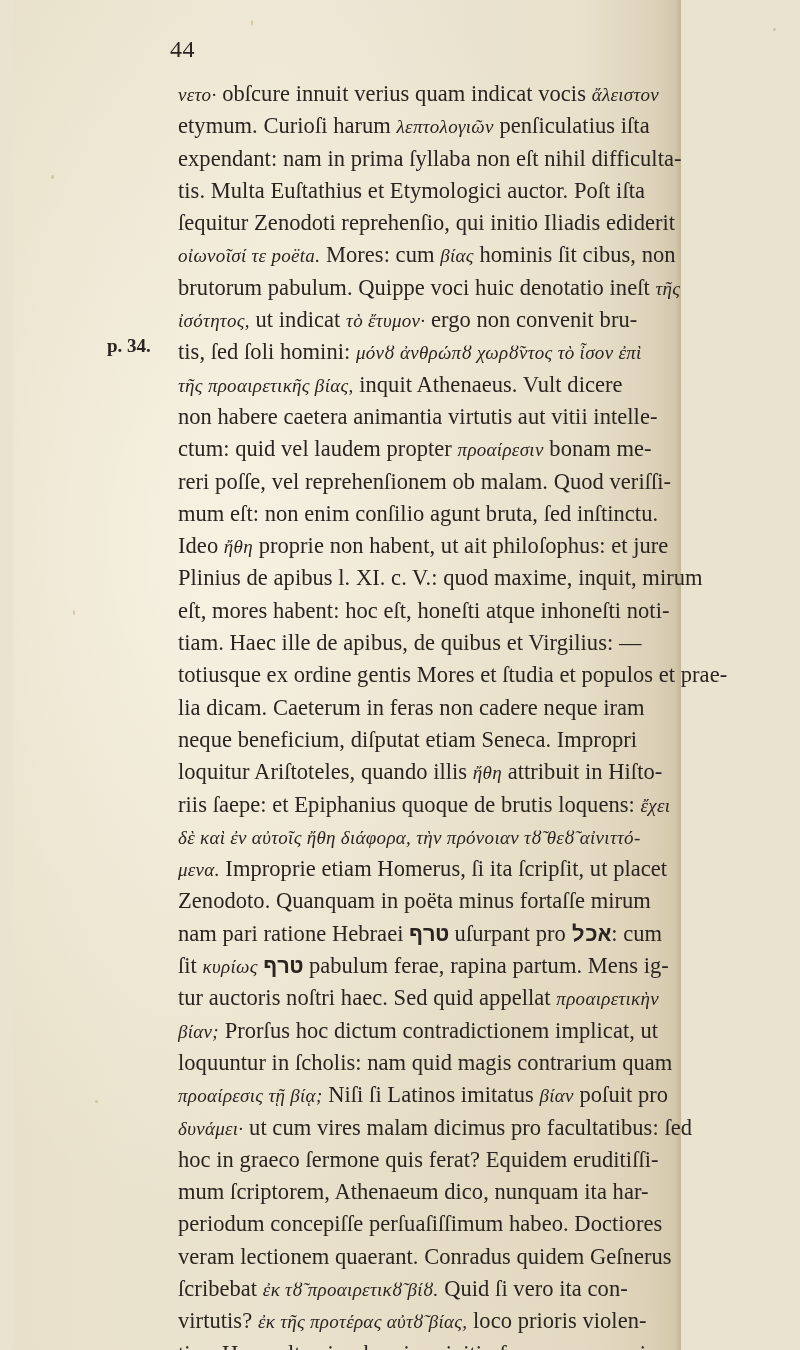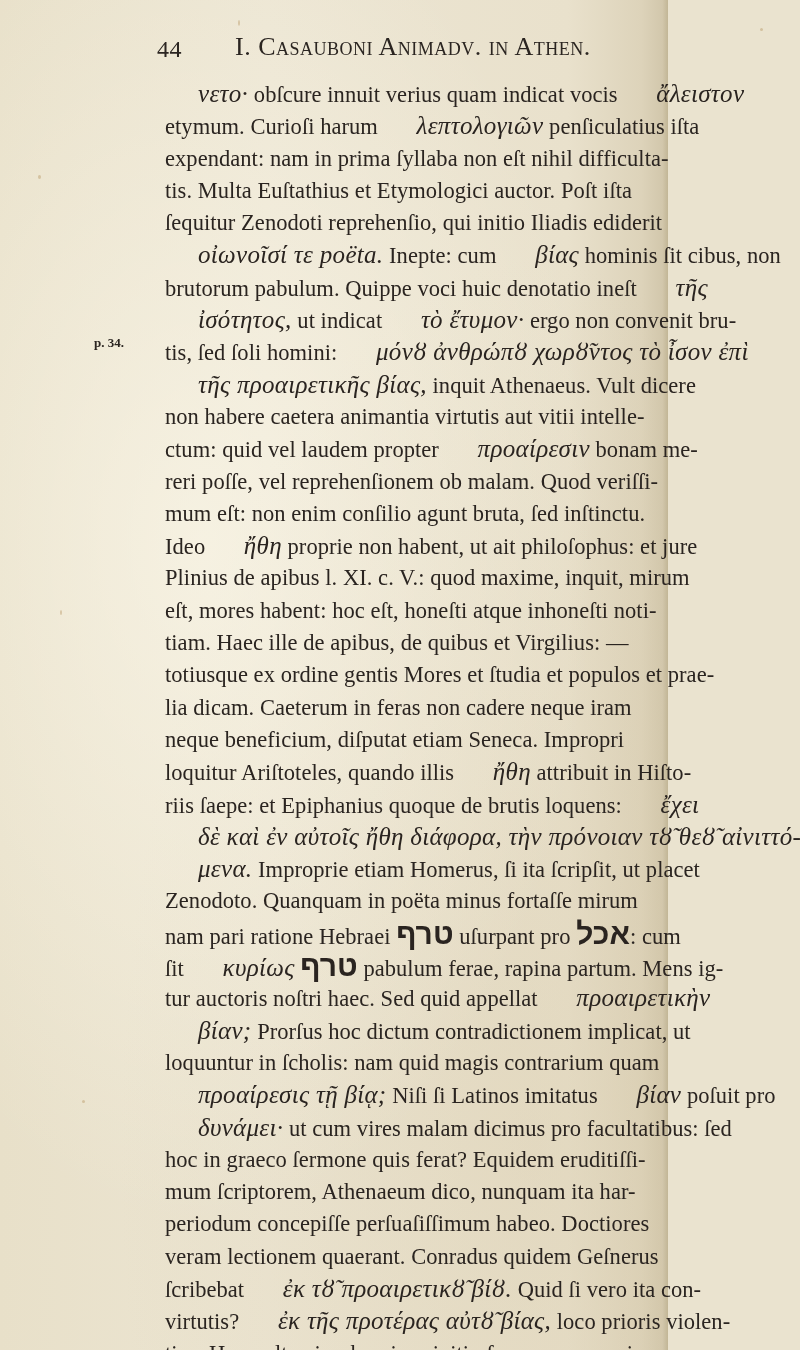--- a/index.html
+++ b/index.html
@@ -10,21 +10,21 @@
       width: 800px;
       height: 1350px;
       overflow: hidden;
       background: #eae3cf;
       position: relative;
       font-family: "Liberation Serif", "DejaVu Serif", serif;
       color: #2a2420;
     }
     .page {
       position: absolute;
-      left: 0; top: 0;
+      left: 13px; top: 0;
       width: 668px; height: 1350px;
       background:
         radial-gradient(ellipse at 30% 40%, rgba(255,252,240,0.55) 0%, rgba(255,252,240,0) 60%),
         radial-gradient(ellipse at 80% 85%, rgba(214,200,168,0.35) 0%, rgba(214,200,168,0) 55%),
         linear-gradient(90deg, #e8e0c9 0%, #ece5d2 40%, #e9e1cc 85%, #ddd3ba 96%, #cfc4a8 100%);
     }
     .gutter-edge {
       position: absolute;
       right: 0; top: 0;
       width: 6px; height: 1350px;
@@ -61,65 +61,63 @@
     .line {
       height: 32.3px;
       line-height: 32.3px;
       font-size: 22.5px;
       white-space: nowrap;
       overflow: hidden;
       letter-spacing: 0.05px;
     }
     .gk {
       font-style: italic;
-      font-size: 25px;
+      font-size: 19px;
       letter-spacing: 0.3px;
-      margin-left: 33px;
     }
     .it {
     }
     .heb {
-      font-family: Liberation Sans, sans-serif;
+      font-family: Liberation Mono, monospace;
       font-weight: bold;
-      font-size: 30px;
+      font-size: 22px;
     }
     .margin-note {
       position: absolute;
       left: 94px;
       top: 335px;
-      font-size: 13px;
+      font-size: 19px;
       font-weight: bold;
       color: #2b2521;
     }
     .speck {
       position: absolute;
       border-radius: 50%;
       background: rgba(170,130,70,0.35);
     }
   </style>
 </head>
 <body>
 
 <div class="page">
   <div class="gutter-edge"></div>
 
   <div class="running-head">
     <span class="folio">44</span>
-    <span class="title">I. Casauboni Animadv. in Athen.</span>
   </div>
 
   <div class="margin-note">p. 34.</div>
 
   <div class="body-text" id="body-text">
       <div class="line"><span class="gk">νετο·</span><span> obſcure innuit verius quam indicat vocis </span><span class="gk">ἄλειστον</span></div>
       <div class="line"><span>etymum.  Curioſi harum </span><span class="gk">λεπτολογιῶν</span><span> penſiculatius iſta</span></div>
       <div class="line"><span>expendant: nam in prima ſyllaba non eſt nihil difficulta-</span></div>
       <div class="line"><span>tis.  Multa Euſtathius et Etymologici auctor.   Poſt iſta</span></div>
       <div class="line"><span>ſequitur Zenodoti reprehenſio,  qui initio Iliadis ediderit</span></div>
-      <div class="line"><span class="gk">οἰωνοῖσί τε poëta.</span><span> Inepte: cum </span><span class="gk">βίας</span><span> hominis ſit cibus, non</span></div>
+      <div class="line"><span class="gk">οἰωνοῖσί τε poëta.</span><span> Mores: cum </span><span class="gk">βίας</span><span> hominis ſit cibus, non</span></div>
       <div class="line"><span>brutorum pabulum.  Quippe voci huic denotatio ineſt </span><span class="gk">τῆς</span></div>
       <div class="line"><span class="gk">ἰσότητος,</span><span> ut indicat </span><span class="gk">τὸ ἔτυμον·</span><span> ergo non convenit bru-</span></div>
       <div class="line"><span>tis, ſed ſoli homini: </span><span class="gk">μόνȣ ἀνθρώπȣ χωρȣ̃ντος τὸ ἶσον ἐπὶ</span></div>
       <div class="line"><span class="gk">τῆς προαιρετικῆς βίας,</span><span> inquit Athenaeus.   Vult dicere</span></div>
       <div class="line"><span>non habere caetera animantia virtutis aut vitii intelle-</span></div>
       <div class="line"><span>ctum: quid vel laudem propter </span><span class="gk">προαίρεσιν</span><span> bonam me-</span></div>
       <div class="line"><span>reri poſſe, vel reprehenſionem ob malam.  Quod veriſſi-</span></div>
       <div class="line"><span>mum eſt: non enim conſilio agunt bruta, ſed inſtinctu.</span></div>
       <div class="line"><span>Ideo </span><span class="gk">ἤθη</span><span> proprie non habent, ut ait philoſophus: et jure</span></div>
       <div class="line"><span>Plinius de apibus l. XI. c. V.: </span><span class="it">quod maxime,</span><span> inquit, </span><span class="it">mirum</span></div>

